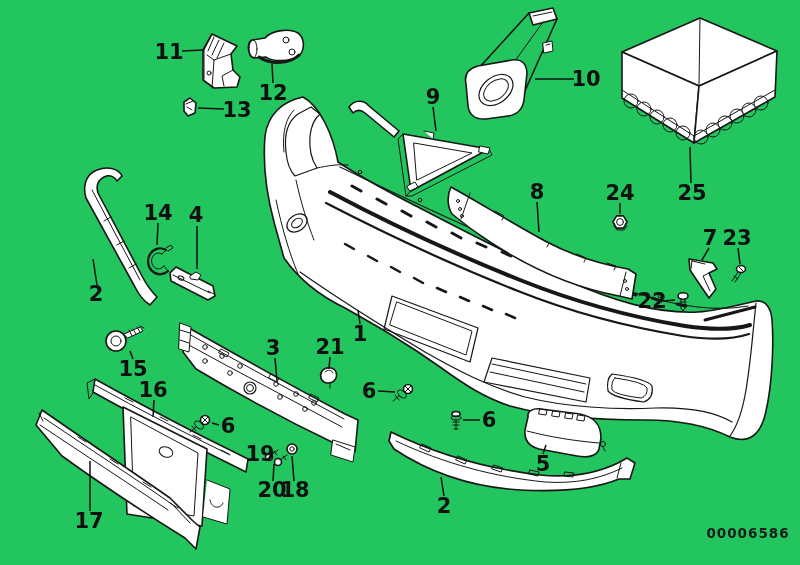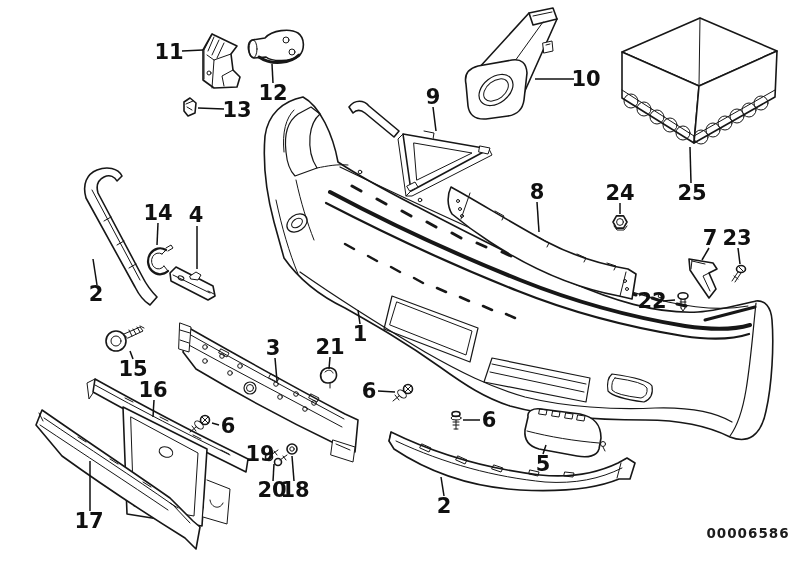--- a/index.html
+++ b/index.html
@@ -1,16 +1,16 @@
 <!DOCTYPE html>
 <html><head>
 <meta charset="utf-8">
 <style>
   html,body{margin:0;padding:0;background:#e8e8e8;}
-  .stage{position:relative;width:800px;height:565px;background:#ffffff;overflow:hidden;
+  .stage{position:relative;width:800px;height:565px;background:#22c55e;overflow:hidden;
          font-family:"DejaVu Sans",sans-serif;}
   svg{display:block}
   .p{fill:none;stroke:#171717;stroke-width:1.6;stroke-linejoin:round;stroke-linecap:round}
   .pw{fill:#ffffff;stroke:#171717;stroke-width:1.6;stroke-linejoin:round;stroke-linecap:round}
   .t1{stroke-width:1}
   .t12{stroke-width:1.2}
   .t2{stroke-width:2.2}
   .t25{stroke-width:2.5}
   .t3{stroke-width:3}
   .t4{stroke-width:4}

